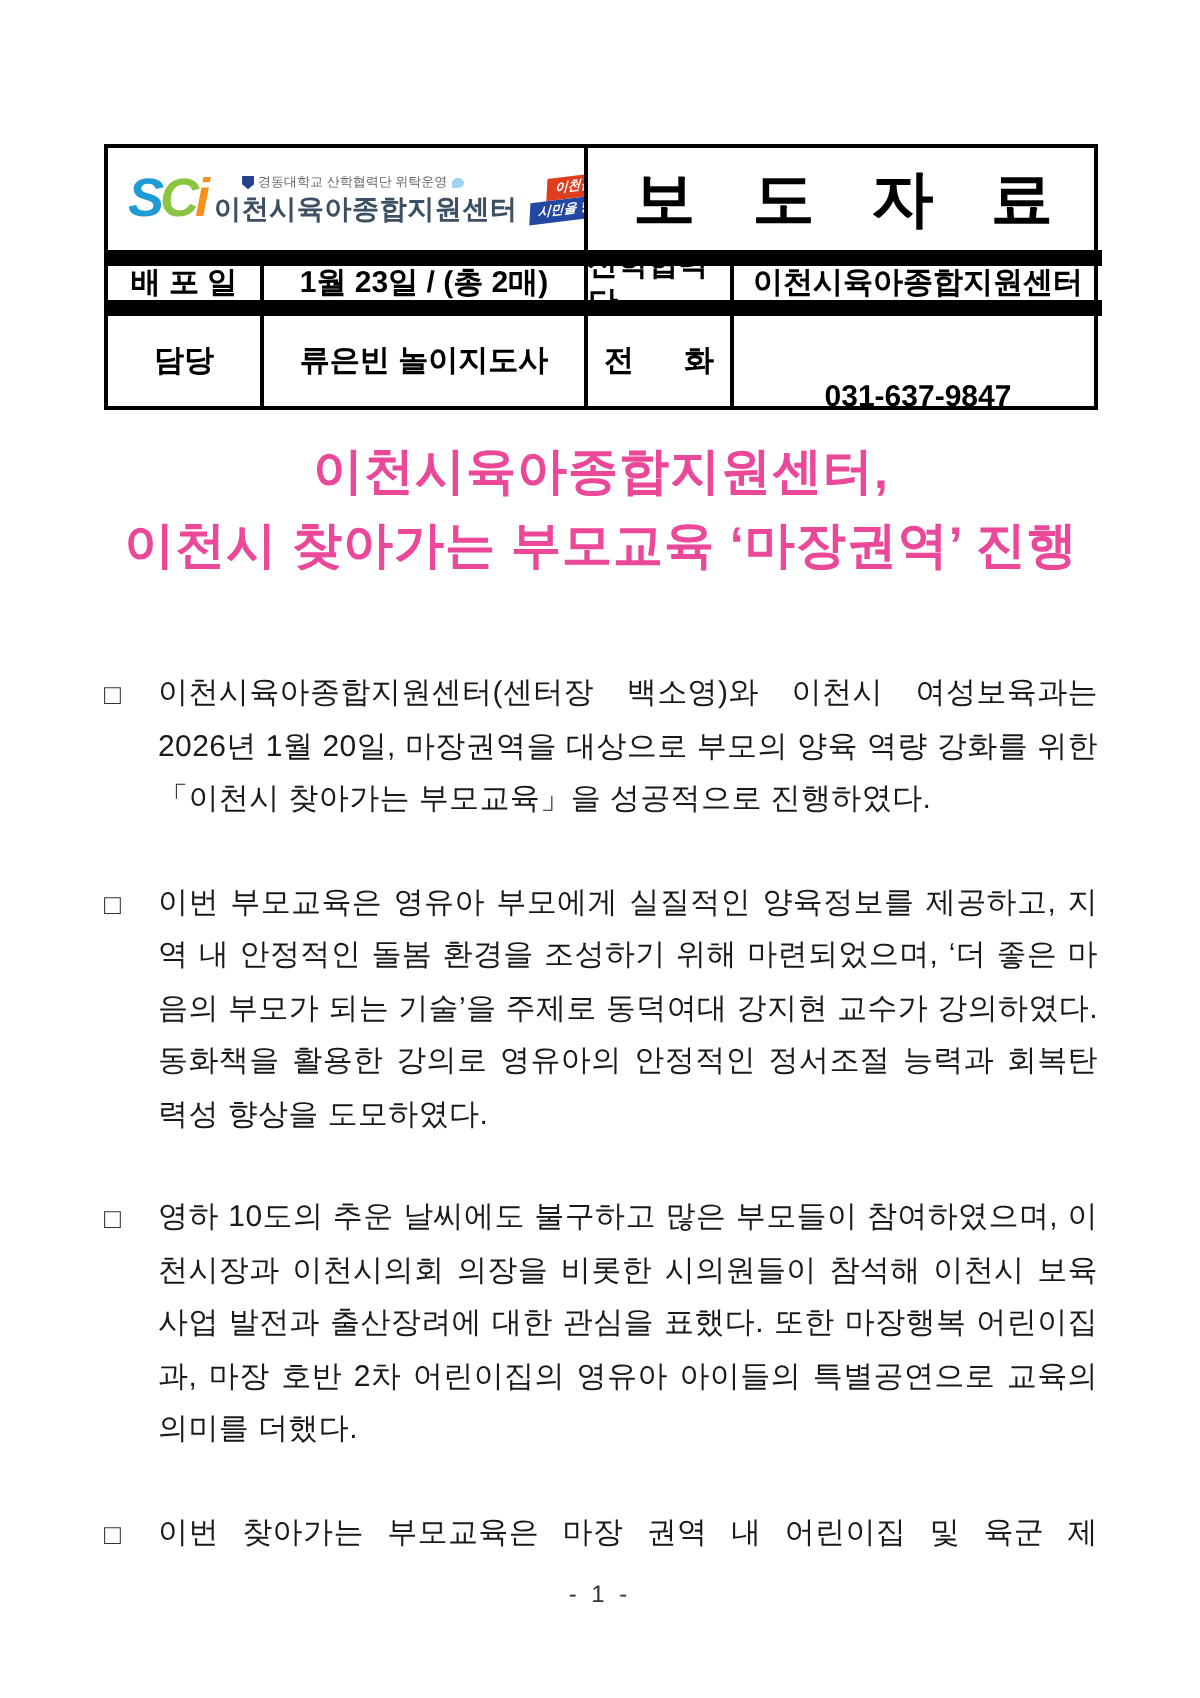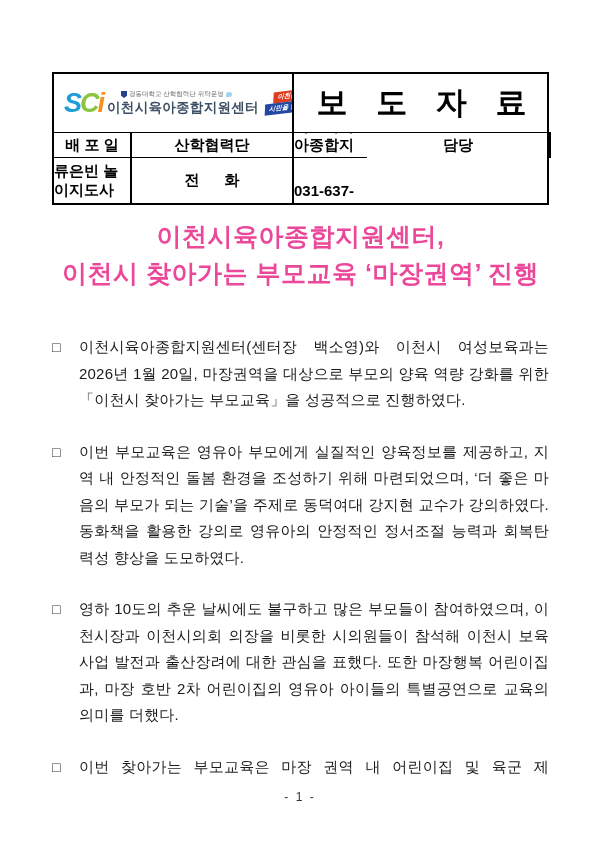--- a/index.html
+++ b/index.html
@@ -28,21 +28,21 @@
   .cell {
     display: flex;
     align-items: center;
     justify-content: center;
     font-weight: 700;
     font-size: 15px;
     color: #000;
     overflow: hidden;
   }
   .b-r { border-right: 2px solid #000; }
-  .b-b { border-bottom: 1px solid #000000; }
+  .b-b { border-bottom: 8px solid #000000; }
 
   .logo-cell {
     grid-column: 1 / 3;
     justify-content: flex-start;
     padding-left: 10px;
   }
   .press-cell {
     grid-column: 3 / 5;
     font-size: 31px;
     font-weight: 700;
@@ -172,20 +172,21 @@
         </div>
         <div class="badge">
           <span class="line1">이천을 새롭게</span>
           <span class="line2">시민을 행복하게</span>
         </div>
       </div>
     </div>
     <div class="cell press-cell b-b">보 도 자 료</div>
 
     <div class="cell b-r b-b">배 포 일</div>
+    <div class="cell b-r b-b">1월 23일 / (총 2매)</div>
     <div class="cell b-r b-b">산학협력단</div>
     <div class="cell b-b">이천시육아종합지원센터</div>
 
     <div class="cell b-r">담당</div>
     <div class="cell b-r">류은빈 놀이지도사</div>
     <div class="cell b-r phone-label">전      화</div>
     <div class="cell phone-stack">
       <div class="phone-row">031-637-9847</div>
     </div>
   </div>

